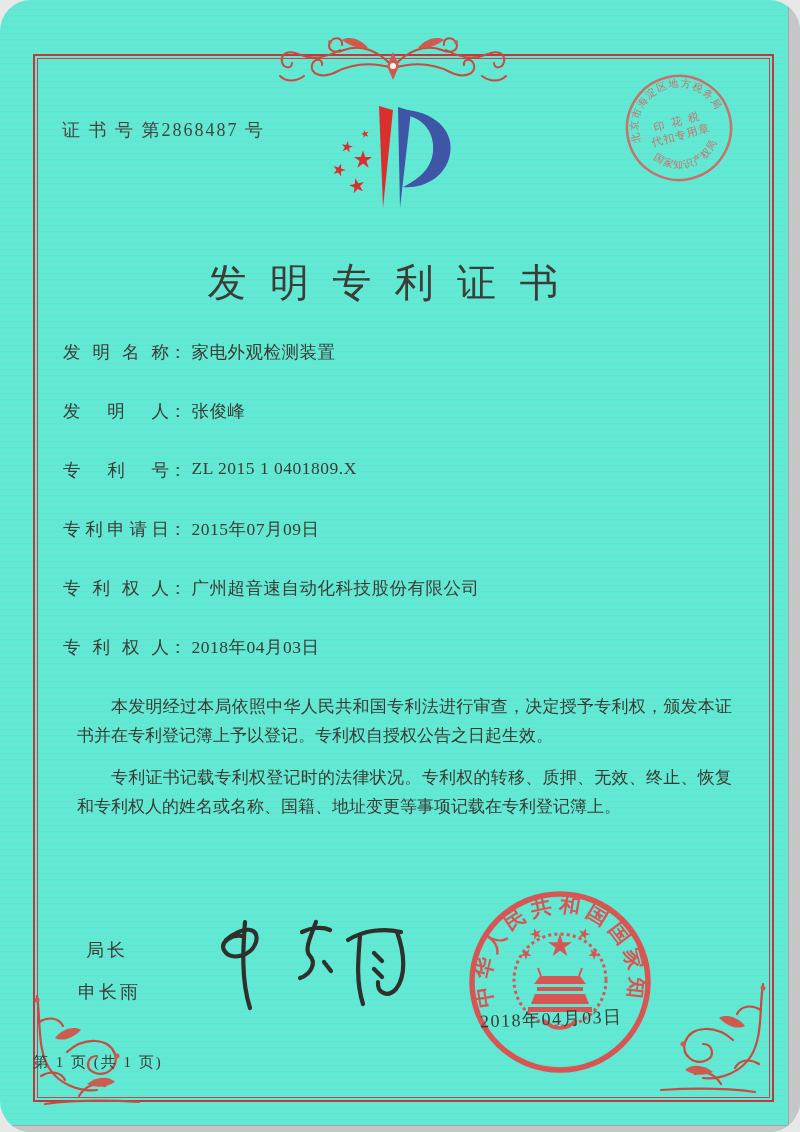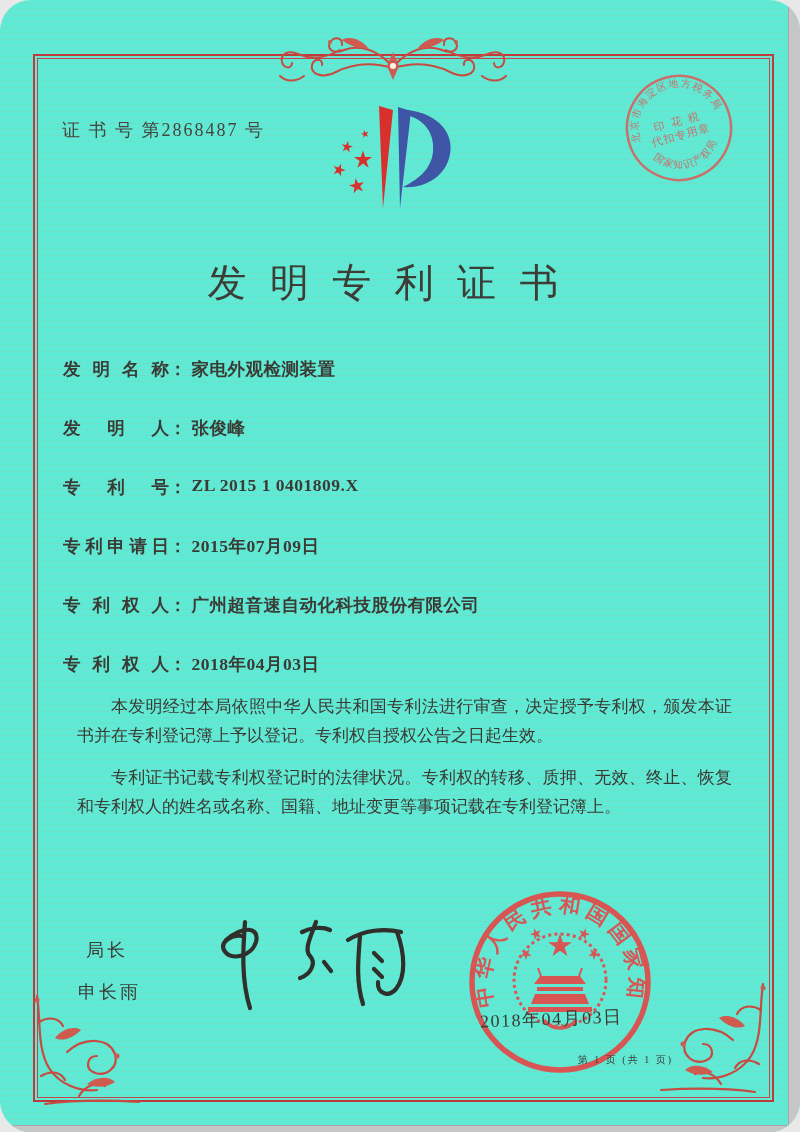--- a/index.html
+++ b/index.html
@@ -8,34 +8,34 @@
   .guilloche{position:absolute;inset:0;pointer-events:none;
         background:repeating-linear-gradient(0deg, rgba(216,158,146,.15) 0 1px, transparent 1px 6px);}
   .frame{position:absolute;left:33px;top:54px;width:737px;height:1044px;border:2.5px solid #c0393b;}
   .frame::before{content:"";position:absolute;inset:2px;border:1px solid #c4464a;}
   .edge-right{position:absolute;right:0;top:0;width:11px;height:1132px;background:#c6c6c6;border-left:1px solid #a6a6a6;}
   .edge-bottom{position:absolute;left:0;bottom:0;width:800px;height:6px;background:#c6c6c6;border-top:1px solid #a6a6a6;}
   .cert-number{position:absolute;left:62px;top:118px;font-size:18px;letter-spacing:2px;color:#45453f;}
   .logo{position:absolute;left:320px;top:90px;}
   .title{position:absolute;left:33px;top:224px;width:700px;text-align:center;
          font-size:39px;letter-spacing:.6em;text-indent:.6em;color:#3d3d38;margin-top:32px;}
-  .fields{position:absolute;left:63px;top:357px;font-weight:bold;}
+  .fields{position:absolute;left:63px;top:340px;}
   .field{display:flex;height:26px;margin-bottom:33px;font-size:17.5px;white-space:nowrap;}
   .flabel{display:inline-block;width:106px;text-align:justify;text-align-last:justify;}
   .fcolon{margin-right:5px;}
   .fvalue{letter-spacing:.5px;text-align:center;}
   .body-text{position:absolute;left:63px;top:679px;width:683px;font-size:17px;line-height:28.5px;
          text-align:justify;color:#3a3a34;}
   .body-text p{margin:14px;text-indent:2em;}
   .sign-title{position:absolute;left:86px;top:938px;font-size:18px;letter-spacing:3px;}
   .sign-name{position:absolute;left:78px;top:980px;font-size:18px;letter-spacing:3px;text-align:center;}
   .signature-svg{position:absolute;left:198px;top:918px;}
   .seal-svg{position:absolute;left:458px;top:880px;opacity:.93;}
   .seal-date{position:absolute;left:480px;top:1007px;font-size:18px;letter-spacing:1.5px;color:#3a3a34;transform:rotate(-2deg);}
-  .footer{position:absolute;left:33px;top:1053px;width:640px;text-align:right;font-size:10px;letter-spacing:2px;}
+  .footer{position:absolute;left:33px;top:1053px;width:640px;text-align:left;font-size:15px;letter-spacing:2px;}
   .stamp-svg{position:absolute;left:614px;top:63px;opacity:.9;}
   .orn{position:absolute;}
   svg text{font-family:"Liberation Serif","DejaVu Serif",serif;}
 </style>
 </head>
 <body>
 
 <div class="scan">
   <div class="guilloche"></div>
 

